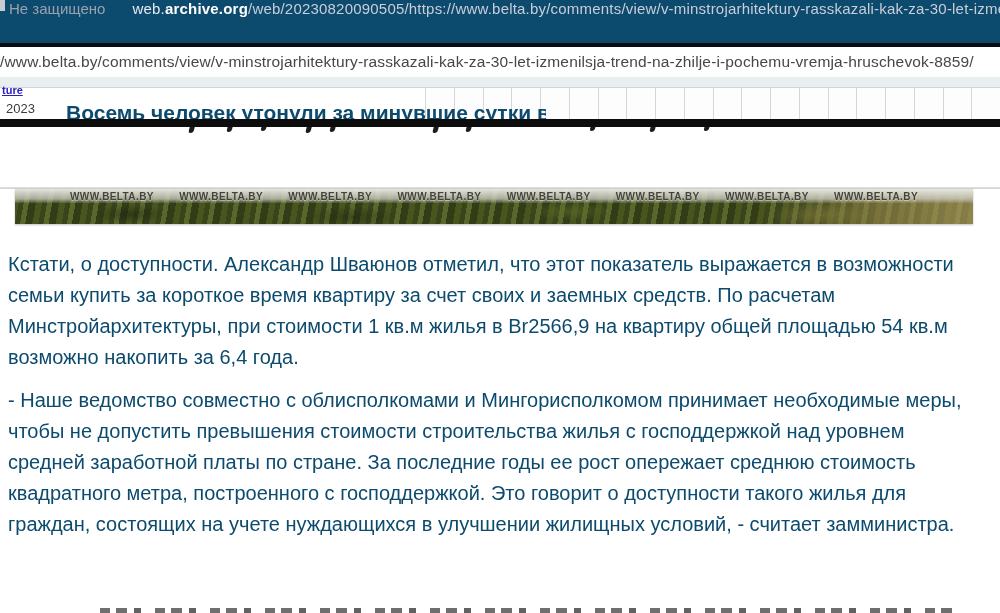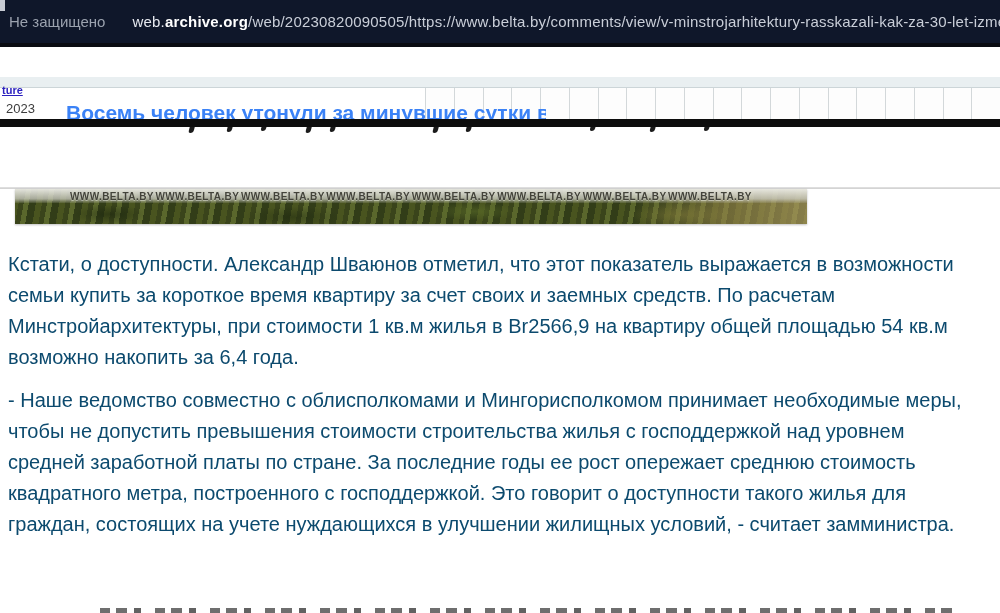--- a/index.html
+++ b/index.html
@@ -5,21 +5,21 @@
   html,body { margin:0; padding:0; }
   body {
     width:1000px; height:613px; overflow:hidden; background:#ffffff;
     font-family:"Liberation Sans", sans-serif;
   }
   .screen { position:relative; width:1000px; height:613px; background:#fff; overflow:hidden; }
 
   
   .addr-bar {
     position:absolute; top:0; left:0; right:0; height:43px;
-    background:#0f172a; display:flex; align-items:center; overflow:hidden;
+    background:#0c4a6e; display:flex; align-items:flex-start; overflow:hidden;
   }
   .corner-sliver { position:absolute; top:0; left:0; width:5px; height:11px; background:#c7cbd3; }
   .security { color:#9ba2ae; font-size:15px; margin-left:9px; flex:0 0 auto; }
   .url-text { margin-left:27px; font-size:15px; white-space:nowrap; overflow:hidden; letter-spacing:0.2px; }
   .url-sub  { color:#e6e9ef; }
   .url-host { color:#ffffff; font-weight:bold;margin-top:8px; }
   .url-path { color:#c9ced8; }
   .addr-underline { position:absolute; top:43px; height:4px; left:0; right:0; background:#0a0c12; }
 
   
@@ -31,29 +31,29 @@
 
   
   .wb-strip { position:absolute; top:77px; height:10px; left:0; right:0;
     background:#e9eff1; border-bottom:1px solid #ccd5d8; }
   .wb-grid { position:absolute; top:88px; left:425px; right:0; height:31px; display:flex; }
   .cell { flex:1 1 auto; background:#fdfdfd; border-left:1px solid #d3d8da; }
   .capture-link { position:absolute; left:2px; top:84px; font-size:11px; font-weight:bold;
     color:#2a1fbf; text-decoration:underline; cursor:pointer; }
   .capture-year { position:absolute; left:6px; top:101px; font-size:13px; color:#3c3c3c; }
   .ghost-headline { position:absolute; left:66px; top:101px; height:18px; width:480px;
-    overflow:hidden; font-size:21px; font-weight:bold; color:#3b82f6; white-space:nowrap; }
+    overflow:hidden; font-size:21px; font-weight:bold; color:#0c4a6e; white-space:nowrap; }
   .black-bar { position:absolute; top:119px; height:8px; left:0; right:0; background:#0d0d0d; }
   .desc-mark { position:absolute; top:127px; width:5px; background:#1b1b1b;
     border-radius:0 0 3px 2px; transform:skewX(-14deg); }
 
   
   .banner-top-line { position:absolute; top:187px; left:0; right:0; height:2px;
     background:linear-gradient(#e3e3e3,#cfcfcf); }
-  .banner { position:absolute; top:189px; left:15px; width:792px; height:35px;
+  .banner { position:absolute; top:189px; left:15px; width:958px; height:35px;
     overflow:hidden; box-shadow:0 1px 2px rgba(0,0,0,0.25); }
   .foliage { position:absolute; top:0; left:0; right:0; bottom:0;
     background:
       linear-gradient(90deg, rgba(160,140,80,0) 78%, rgba(160,140,80,0.55) 90%, rgba(180,160,100,0.65) 100%),
       radial-gradient(ellipse 60px 16px at 12% 72%, rgba(18,28,8,0.45), rgba(18,28,8,0) 60%),
       radial-gradient(ellipse 80px 18px at 35% 80%, rgba(22,32,10,0.40), rgba(22,32,10,0) 60%),
       radial-gradient(ellipse 70px 15px at 58% 64%, rgba(95,115,42,0.50), rgba(95,115,42,0) 60%),
       radial-gradient(ellipse 90px 18px at 84% 74%, rgba(120,118,48,0.45), rgba(120,118,48,0) 60%),
       repeating-linear-gradient(100deg, #49541f 0 6px, #3a441b 6px 11px, #5a672c 11px 16px, #323d18 16px 23px);
   }
@@ -77,20 +77,23 @@
 
 <div class="screen">
 
   <div class="addr-bar">
     <span class="corner-sliver"></span>
     <span class="security">Не защищено</span>
     <span class="url-text"><span class="url-sub">web.</span><span class="url-host">archive.org</span><span class="url-path">/web/20230820090505/https://www.belta.by/comments/view/v-minstrojarhitektury-rasskazali-kak-za-30-let-izmenilsja</span></span>
   </div>
   <div class="addr-underline"></div>
 
+  <div class="page-url-bar">
+    <span>/www.belta.by/comments/view/v-minstrojarhitektury-rasskazali-kak-za-30-let-izmenilsja-trend-na-zhilje-i-pochemu-vremja-hruschevok-8859/</span>
+  </div>
 
   <div class="wb-strip"></div>
   <div class="wb-grid">
       <div class="cell"></div>
       <div class="cell"></div>
       <div class="cell"></div>
       <div class="cell"></div>
       <div class="cell"></div>
       <div class="cell"></div>
       <div class="cell"></div>

